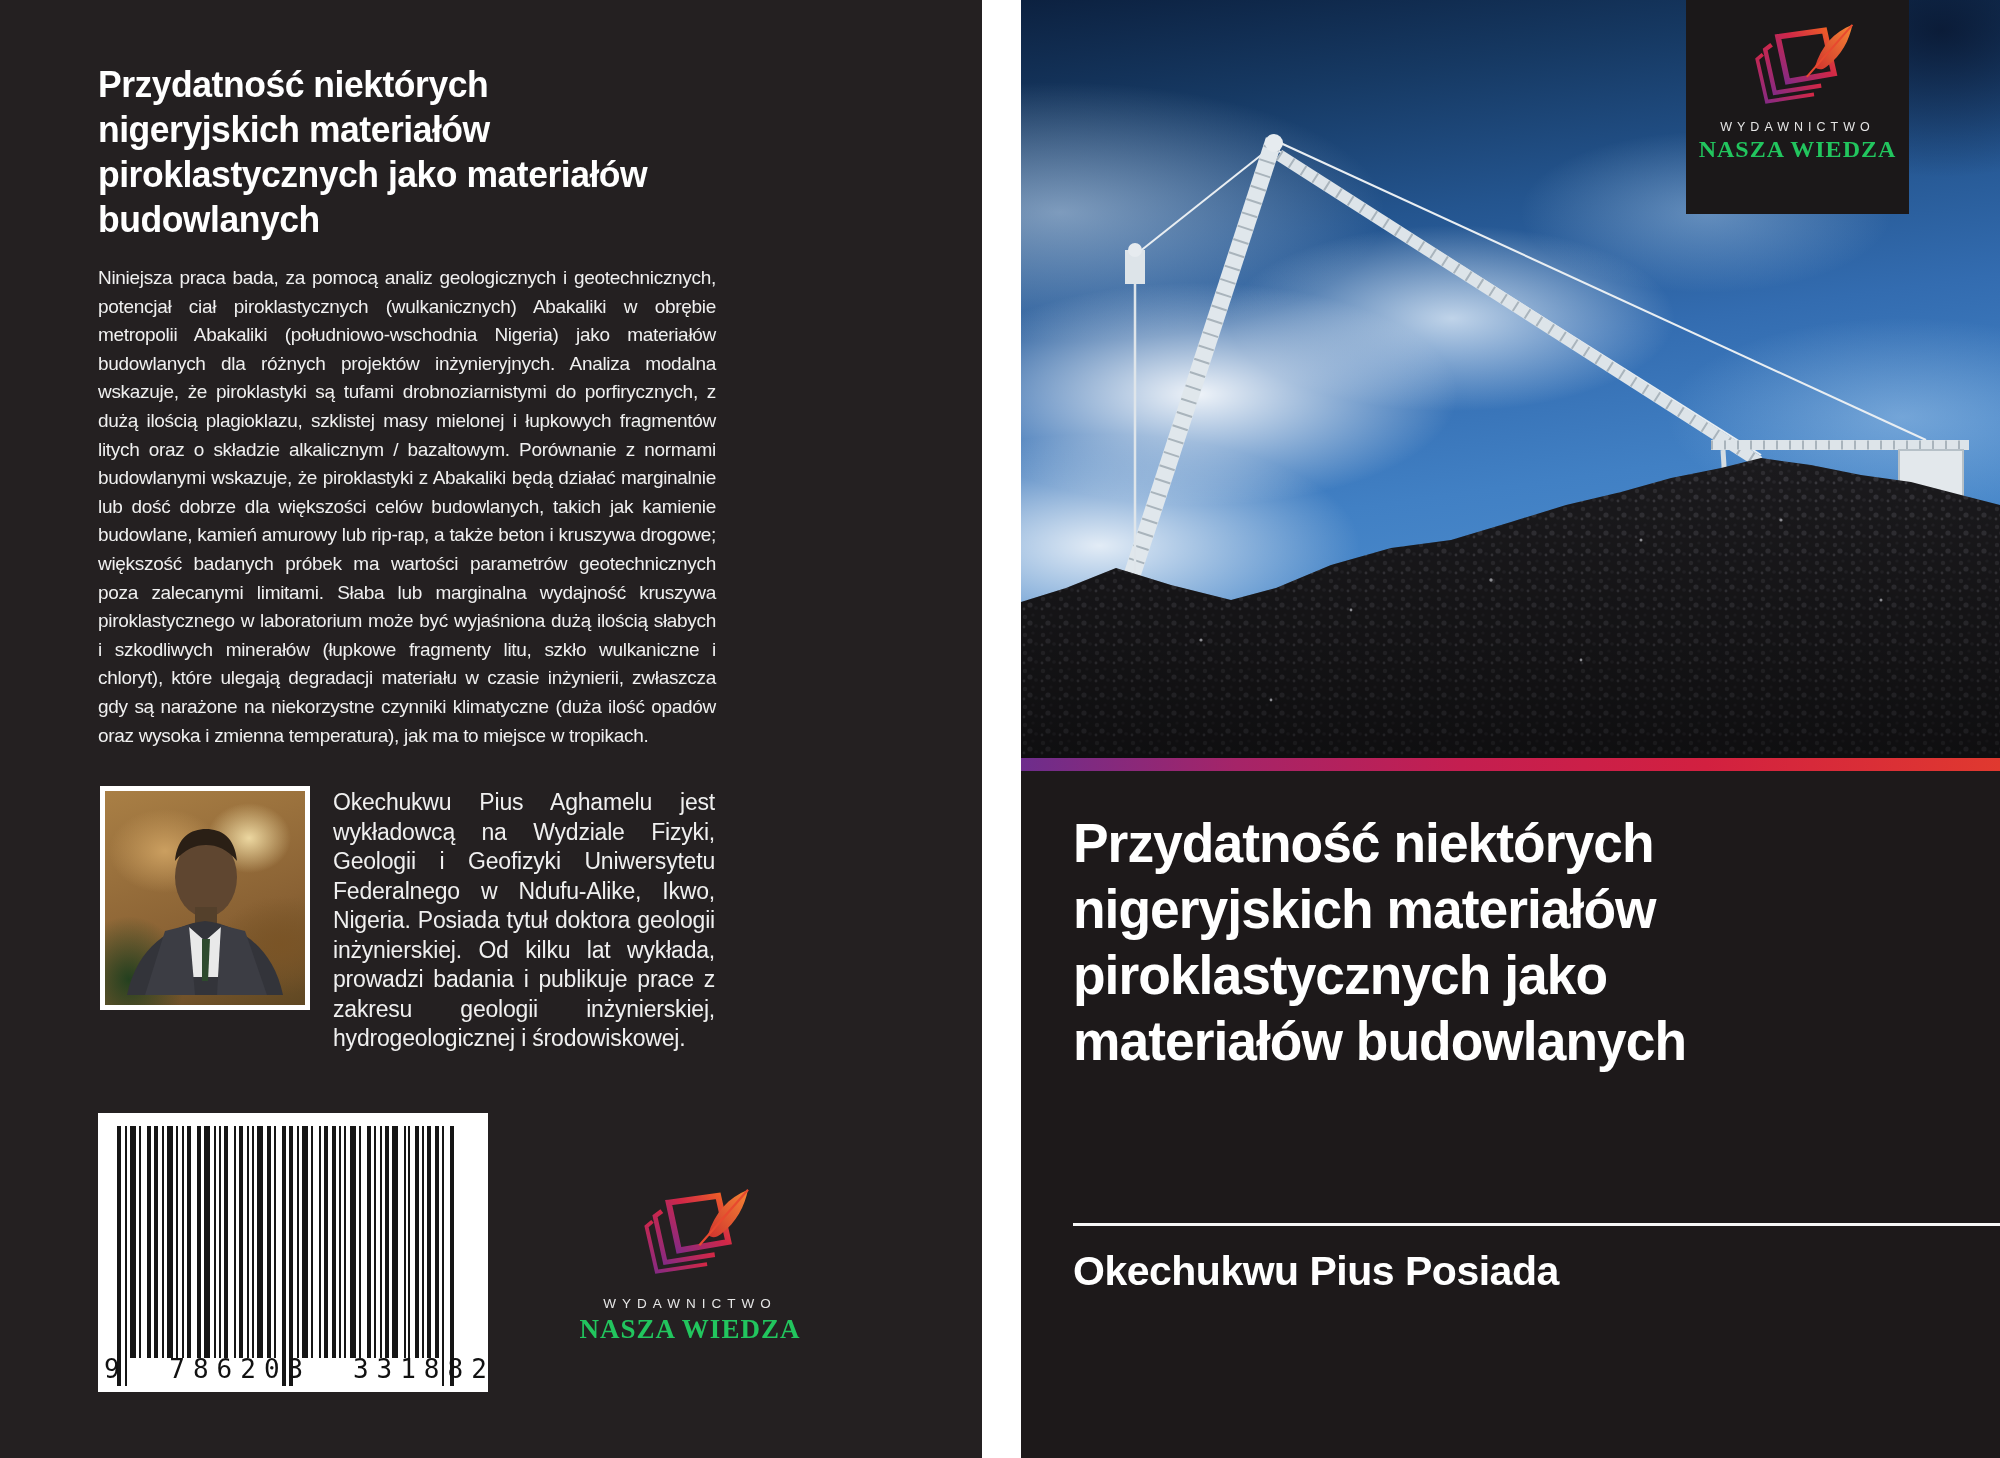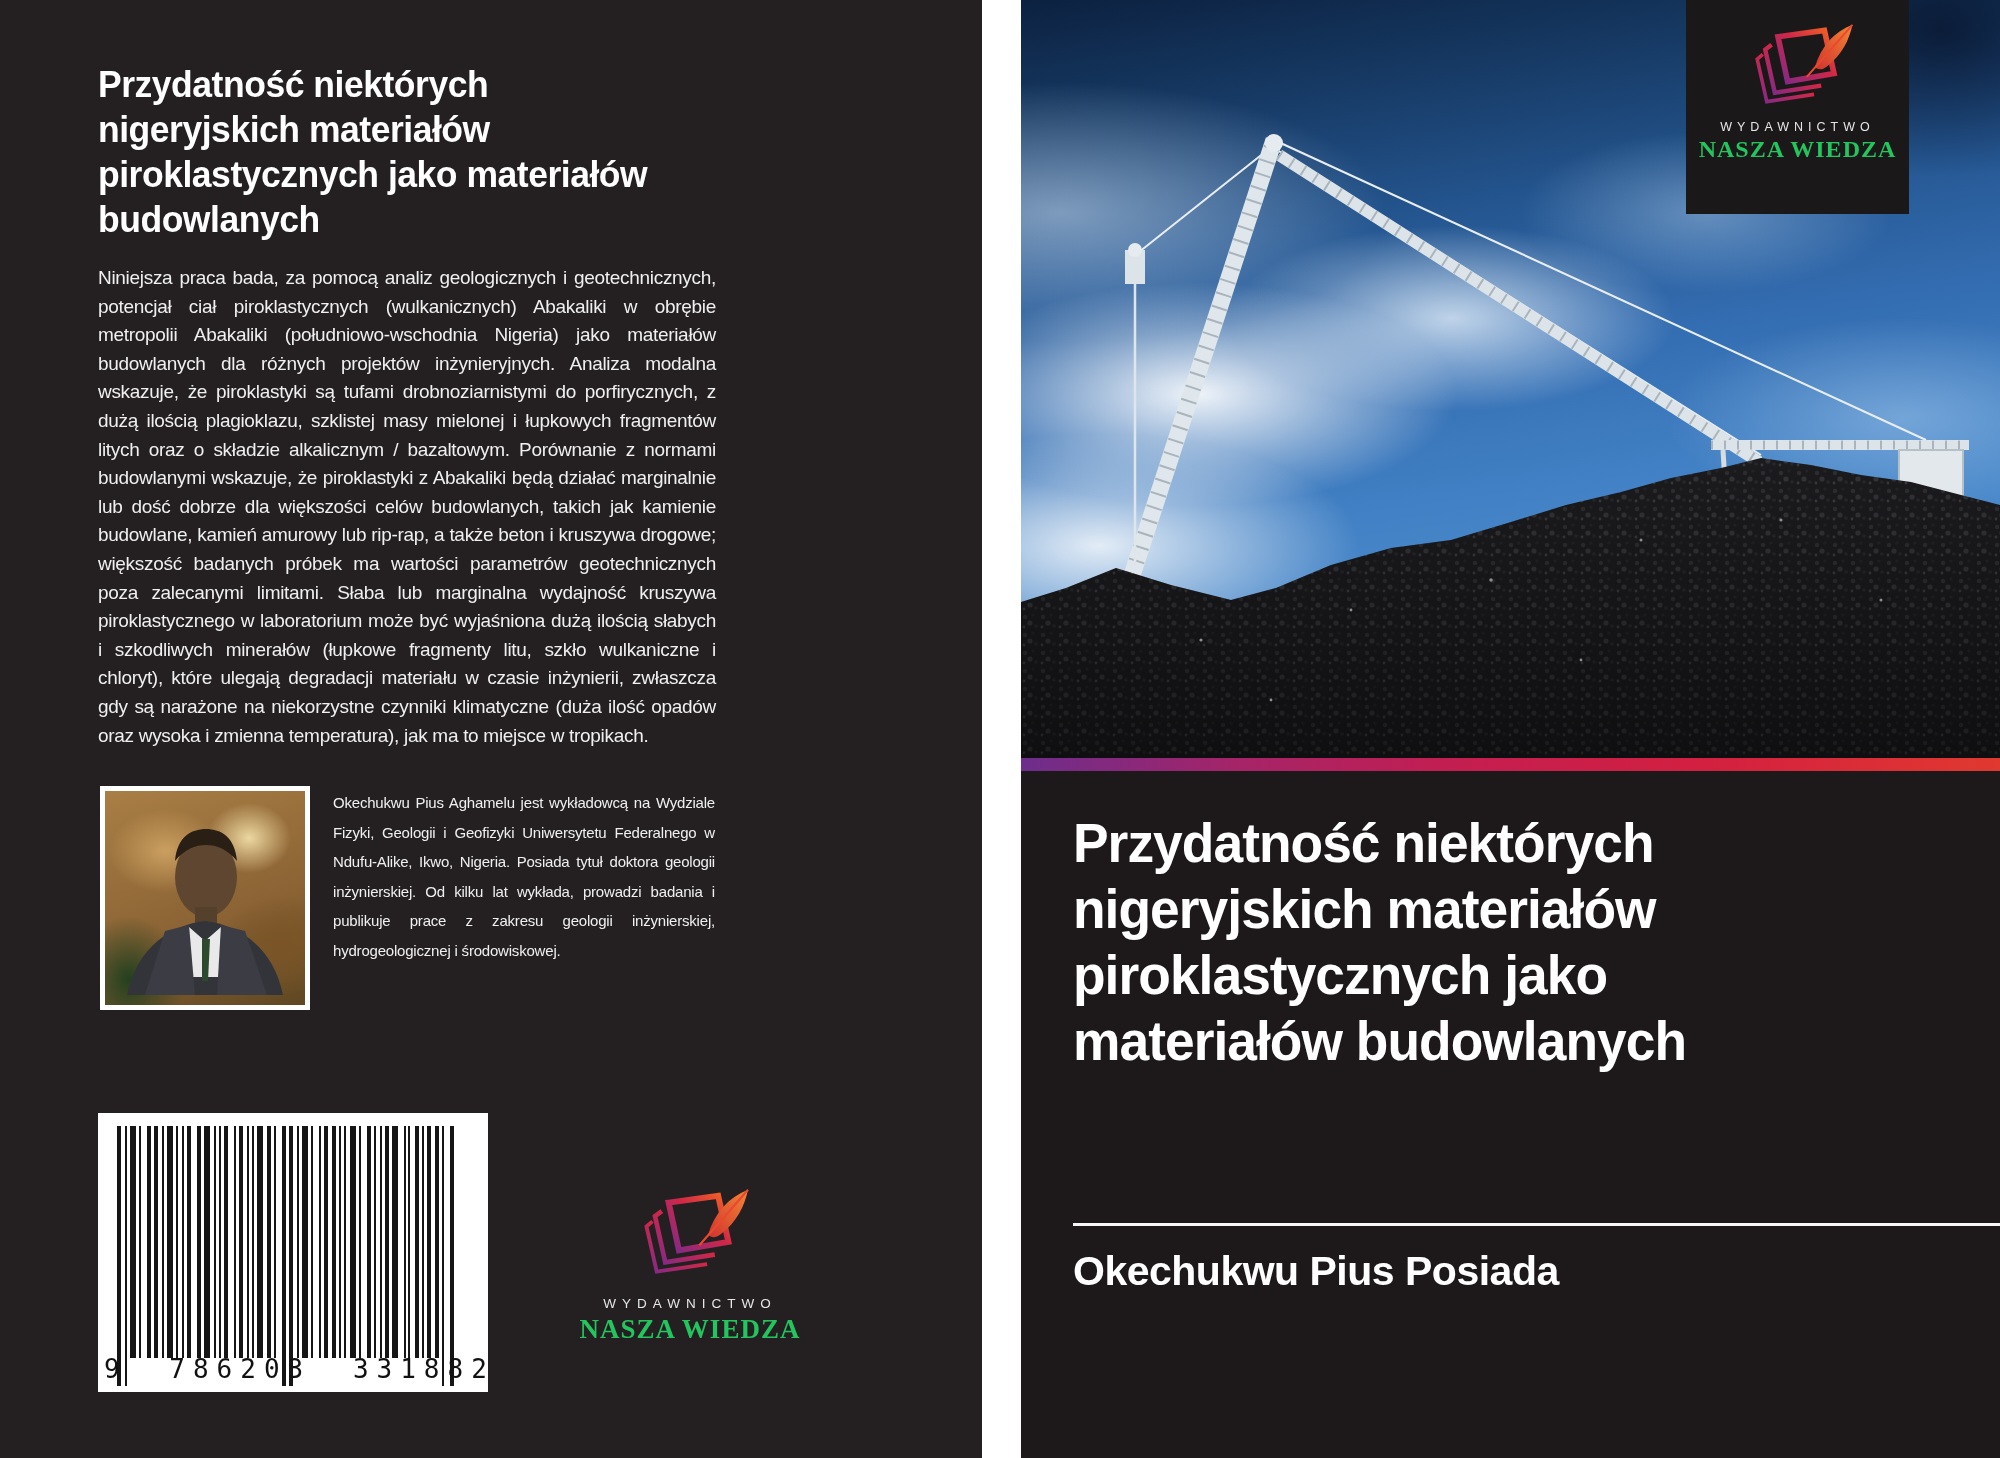--- a/index.html
+++ b/index.html
@@ -30,21 +30,21 @@
     width:100%;height:100%;position:relative;overflow:hidden;
     background:
       radial-gradient(60px 50px at 72% 22%, #ecd7a0, rgba(236,215,160,0) 70%),
       radial-gradient(80px 60px at 30% 28%, #cb9f60, rgba(203,159,96,0) 70%),
       radial-gradient(80px 90px at 12% 88%, #23401f, rgba(35,64,31,0) 70%),
       radial-gradient(90px 70px at 88% 72%, #7a5426, rgba(122,84,38,0) 70%),
       linear-gradient(160deg,#a97f45,#8a6234 60%,#5f4722);
   }
   .bc-bio{
     position:absolute;left:333px;top:788px;width:382px;
-    font-size:15px;line-height:29.5px;text-align:justify;color:#f0f0f0;
+    font-size:23px;line-height:29.5px;text-align:justify;color:#f0f0f0;
     letter-spacing:-.2px;
   }
   .barcode-box{
     position:absolute;left:98px;top:1113px;width:390px;height:279px;
     background:#ffffff;
   }
   .barcode-bars{
     position:absolute;left:19px;top:13px;width:354px;height:262px;
     display:flex;align-items:flex-start;overflow:hidden;
   }

